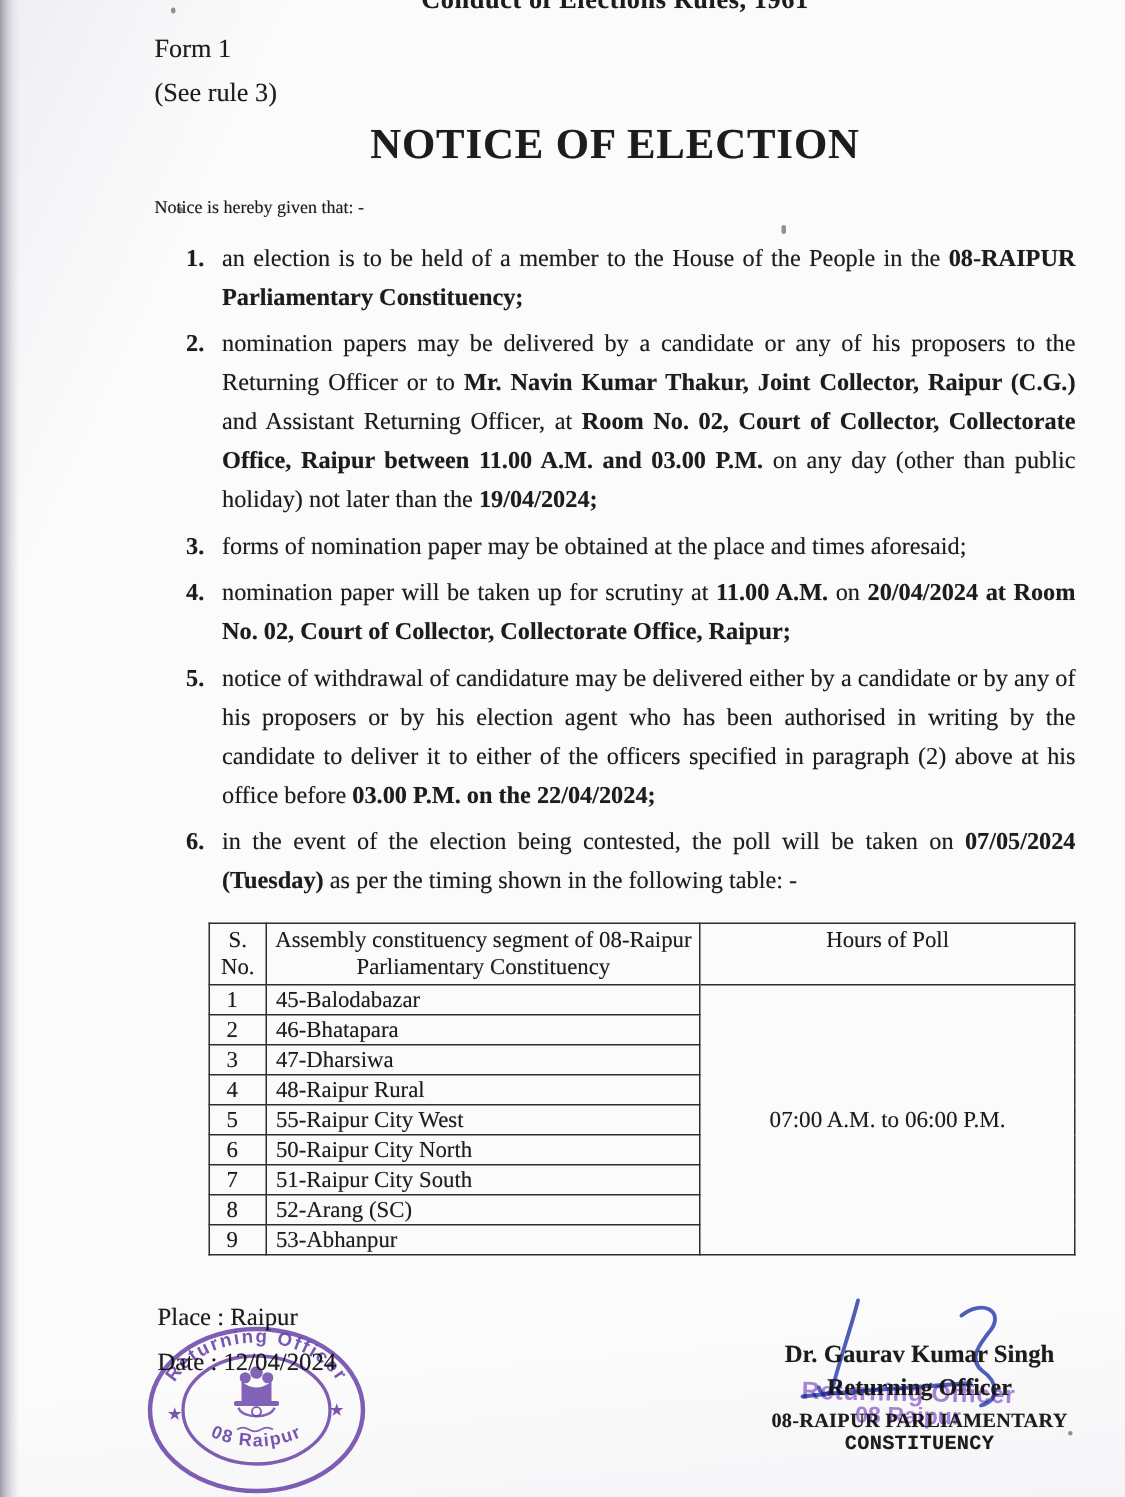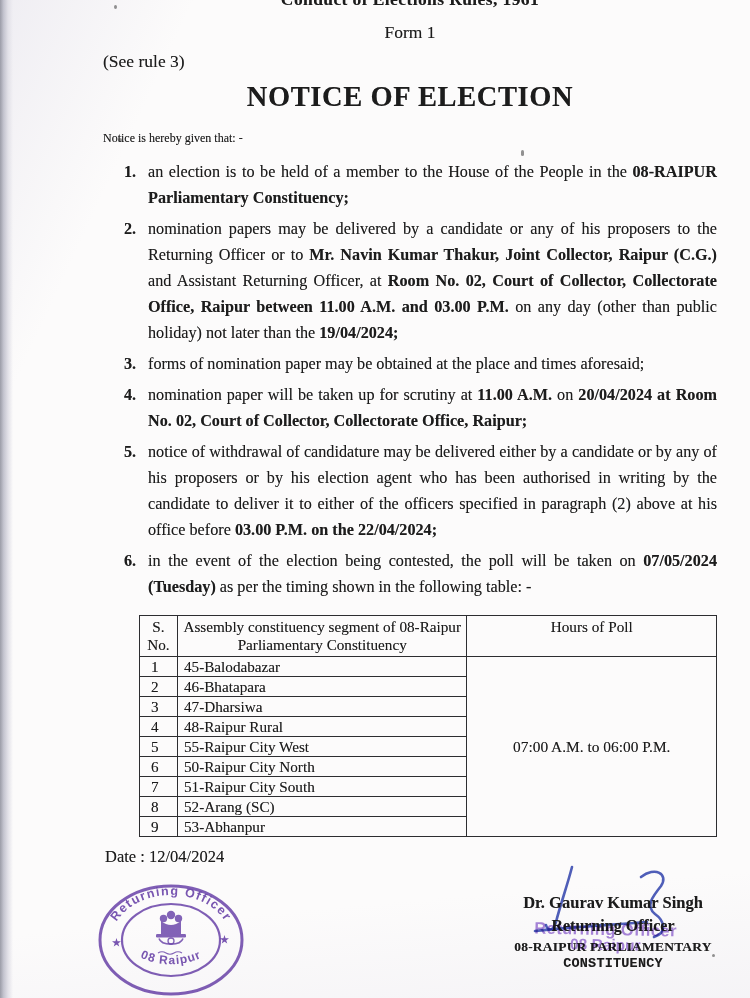--- a/index.html
+++ b/index.html
@@ -15,21 +15,21 @@
       linear-gradient(355deg, rgba(232,230,238,.35) 0%, rgba(255,255,255,0) 12%),
       #fcfbfb;
   }
   .edge-strip{
     position:absolute;left:0;top:0;bottom:0;width:13px;
     background:linear-gradient(to right,#9b9ca7 0,#c4c4cf 28%,#e2e1e8 62%,rgba(250,250,252,0) 100%);
   }
   .content{position:relative;margin:0 33px 0 103px;}
   .clip-line{height:9px;overflow:hidden;text-align:center;}
   .clip-line span{display:inline-block;font-weight:bold;font-size:17.5px;letter-spacing:.4px;transform:translateY(-11px);}
-  .form-label{text-align:center;font-size:17.5px;margin-top:13px;}
+  .form-label{font-size:17.5px;margin-top:13px;}
   .rule-label{text-align:left;font-size:17.5px;margin-top:8px;}
   .title{text-align:center;font-size:28.5px;font-weight:bold;letter-spacing:.6px;margin:9px 0 0;}
   .intro{font-size:12px;margin:18px 0 0;}
   .items{margin-top:13px;}
   .item{display:flex;margin-bottom:5px;font-size:16.2px;line-height:26px;}
   .item-num{width:24px;min-width:24px;margin-left:21px;font-weight:bold;}
   .item-text{flex:1;text-align:justify;}
   .item-text b{font-weight:bold;}
   
   .content, .sig-block{text-shadow:0 0 .5px rgba(30,30,30,.45);}
@@ -162,20 +162,21 @@
             <td class="num">8</td>
             <td>52-Arang (SC)</td>
           </tr>
           <tr>
             <td class="num">9</td>
             <td>53-Abhanpur</td>
           </tr>
         </tbody>
     </table>
 
+    <p class="place-label">Place : Raipur</p>
     <p class="date-label">Date : 12/04/2024</p>
   </div>
 
   <svg class="round-stamp" width="152" height="115" viewBox="0 0 152 115">
     <defs>
       <path id="arcTop" d="M 16 58 A 60 46 0 0 1 136 58"></path>
       <path id="arcBot" d="M 22 52 A 57 43 0 0 0 130 52"></path>
     </defs>
     <ellipse class="ring" cx="76" cy="57" rx="71" ry="54" stroke-width="3"></ellipse>
     <ellipse class="ring" cx="76" cy="57" rx="49" ry="36" stroke-width="2.2"></ellipse>

